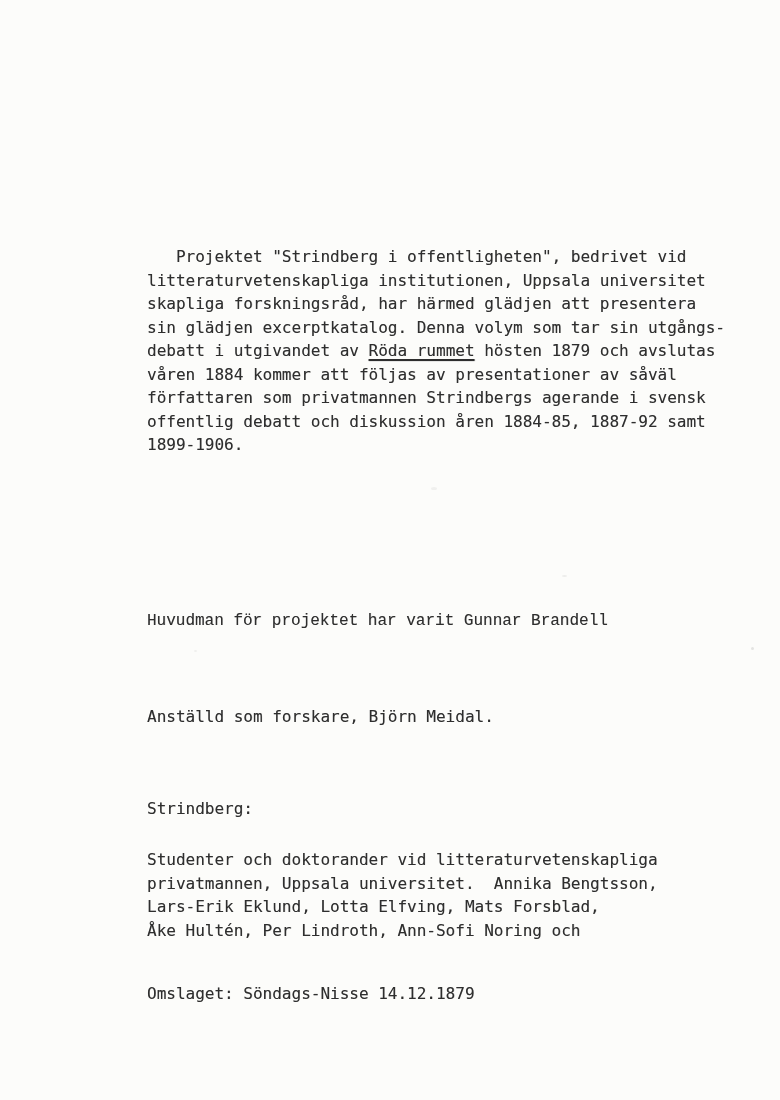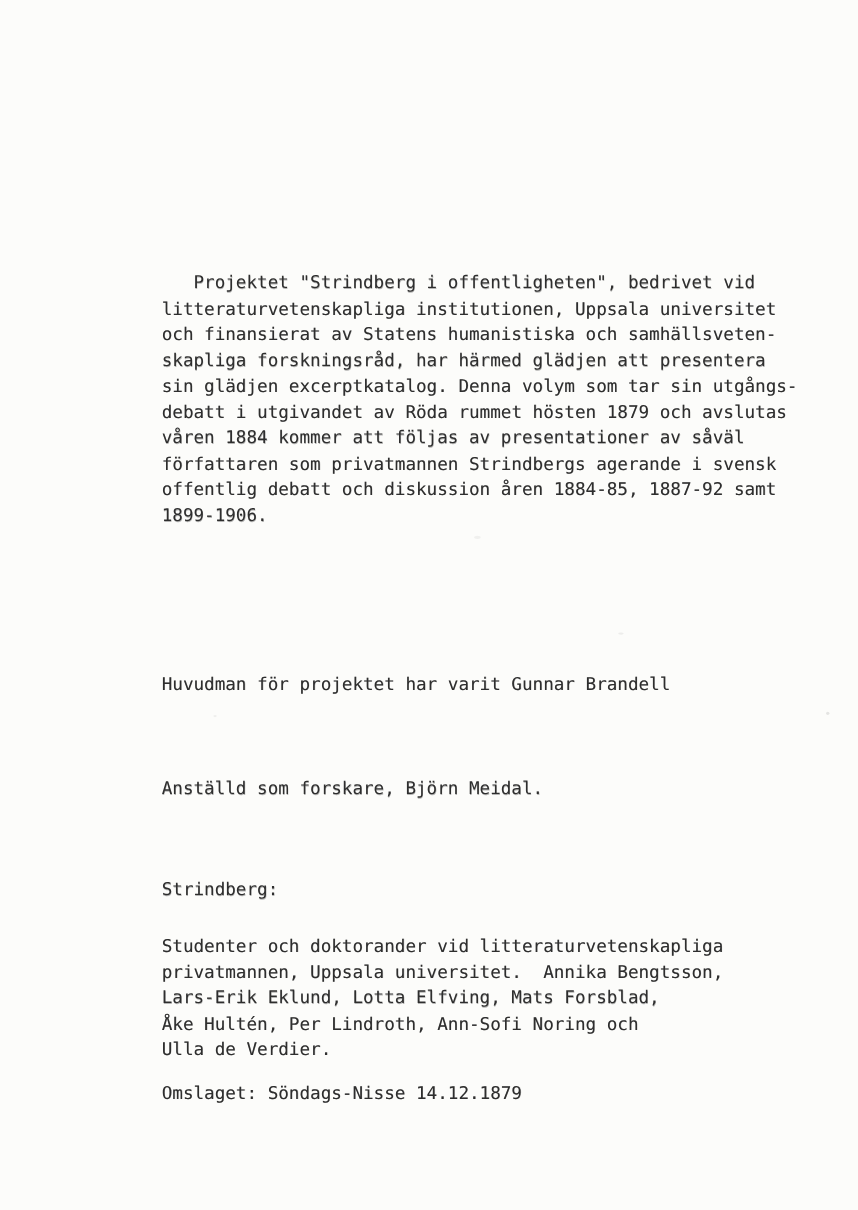--- a/index.html
+++ b/index.html
@@ -19,26 +19,27 @@
   }
   .textline {
     white-space: pre;
     text-shadow: 0.3px 0.3px 0 rgba(46,46,46,0.35);
   }
   .block {
     position: absolute;
     left: 147px;
   }
   .block-paragraph   { top: 245px; }
-  .block-huvudman    { top: 610px; }
+  .block-huvudman    { top: 610px; font-family: Liberation Mono, monospace; }
   .block-anstalld    { top: 705px; }
   .block-excerpister-heading { top: 797px; }
   .block-excerpister-list    { top: 848px; }
   .block-omslaget    { top: 982px; }
   .u {
+    text-decoration: underline;
     text-underline-offset: 3px;
     text-decoration-thickness: 1.5px;
     text-align: center;
   }
   .speck {
     position: absolute;
     background: #555;
     border-radius: 50%;
   }
   .speck-1 { left: 431px; top: 487px; width: 6px; height: 3px; opacity: 0.07; }
@@ -47,21 +48,20 @@
   .speck-4 { left: 194px; top: 650px; width: 3px; height: 2px; opacity: 0.08; }
 </style>
 </head>
 <body>
 
 <div class="page">
 
   <div class="block block-paragraph">
     <div class="textline">   Projektet "Strindberg i offentligheten", bedrivet vid</div>
     <div class="textline">litteraturvetenskapliga institutionen, Uppsala universitet</div>
-    <div class="textline">och finansierat av Statens humanistiska och samhällsveten-</div>
     <div class="textline">skapliga forskningsråd, har härmed glädjen att presentera</div>
     <div class="textline">sin glädjen excerptkatalog. Denna volym som tar sin utgångs-</div>
     <div class="textline"><span>debatt i utgivandet av </span><span class="u">Röda rummet</span><span> hösten 1879 och avslutas</span></div>
     <div class="textline">våren 1884 kommer att följas av presentationer av såväl</div>
     <div class="textline">författaren som privatmannen Strindbergs agerande i svensk</div>
     <div class="textline">offentlig debatt och diskussion åren 1884-85, 1887-92 samt</div>
     <div class="textline">1899-1906.</div>
   </div>
 
   <div class="block block-huvudman">
@@ -74,21 +74,20 @@
 
   <div class="block block-excerpister-heading">
     <div class="textline">Strindberg:</div>
   </div>
 
   <div class="block block-excerpister-list">
     <div class="textline">Studenter och doktorander vid litteraturvetenskapliga</div>
     <div class="textline">privatmannen, Uppsala universitet.  Annika Bengtsson,</div>
     <div class="textline">Lars-Erik Eklund, Lotta Elfving, Mats Forsblad,</div>
     <div class="textline">Åke Hultén, Per Lindroth, Ann-Sofi Noring och</div>
-    <div class="textline">Ulla de Verdier.</div>
   </div>
 
   <div class="block block-omslaget">
     <div class="textline">Omslaget: Söndags-Nisse 14.12.1879</div>
   </div>
 
   <div class="speck speck-1"></div>
   <div class="speck speck-2"></div>
   <div class="speck speck-3"></div>
   <div class="speck speck-4"></div>

